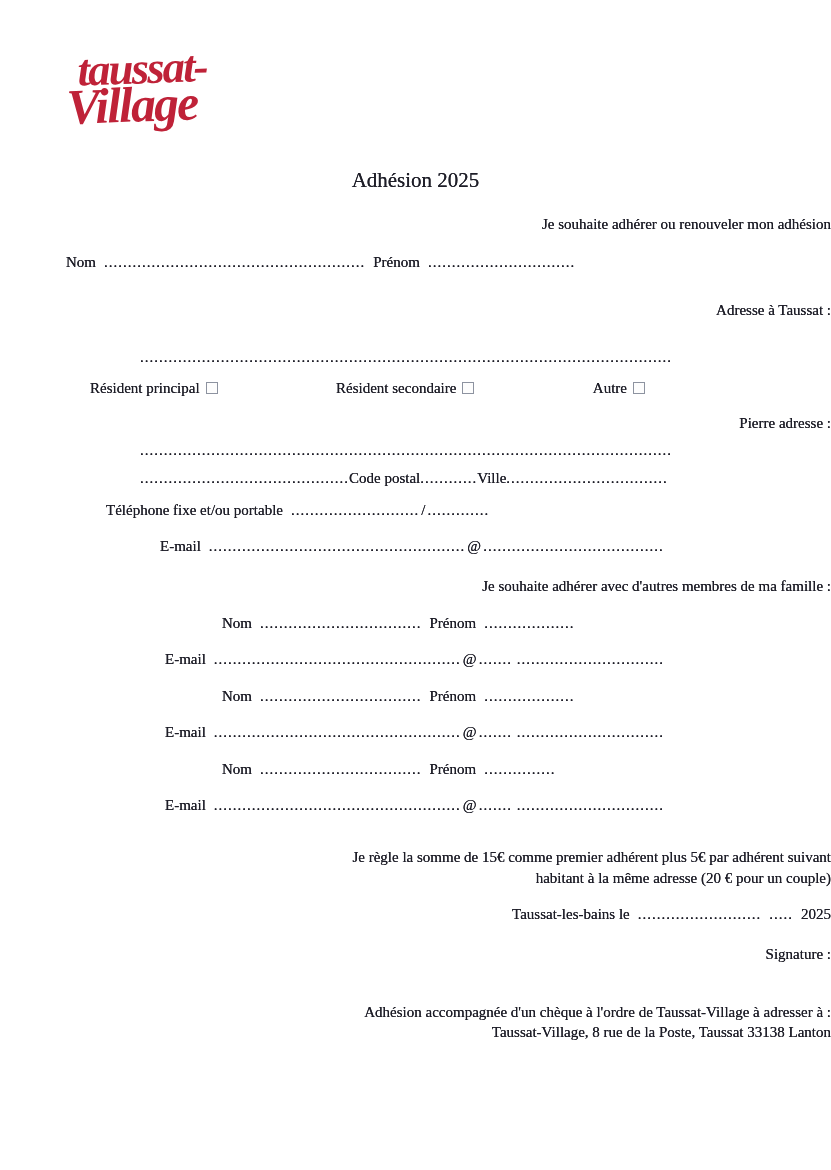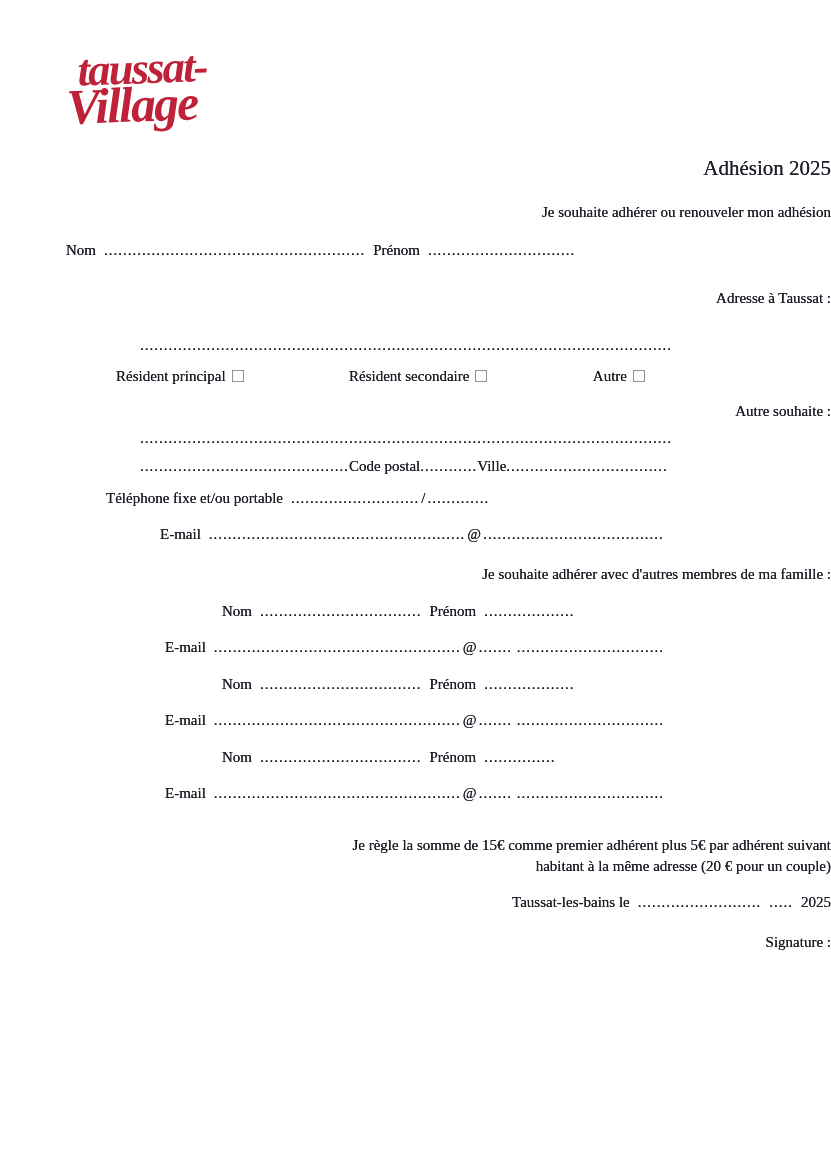--- a/index.html
+++ b/index.html
@@ -29,31 +29,31 @@
   }
   .logo .l1 { font-size:45px; letter-spacing:-2px; margin-left:12px; }
   .logo .l2 { font-size:50px; letter-spacing:-2px; margin-top:-2px; }
   
   .line { line-height:19px; white-space:nowrap; }
   .center { text-align:right; }
   .dots { letter-spacing:1px; }
   .at { padding:0 2px; }
   .gap { display:inline-block; width:8px; }
   .title {
-    margin-top:32px;
-    text-align:right;
+    margin-top:44px;
+    text-align:center;
     font-size:21px;
     font-weight:400;
   }
   
   .r-intro       { margin-top:22px; }
   .r-nom1        { margin:19px 0 0 66px; }
   .r-adr-label   { margin-top:29px;padding-left:40px; }
   .r-dotline1    { margin:28px 0 0 140px; }
-  .r-residence   { display:flex; justify-content:space-between; margin:12px 186px 0 116px; }
+  .r-residence   { display:flex; justify-content:space-between; margin:12px 186px 0 90px; }
   .r-autre-label { margin-top:16px; }
   .r-dotline2    { margin:8px 0 0 140px; }
   .r-cp          { margin:9px 0 0 140px; }
   .r-tel         { margin:13px 0 0 106px; }
   .r-email1      { margin:17px 0 0 160px; }
   .r-famintro    { margin-top:21px;padding-left:41px; }
   .r-famnom      { margin:18px 0 0 222px; }
   .r-famemail    { margin:17px 0 0 165px; }
   .r-payment     { margin-top:32px; line-height:21px; }
   .r-date        { margin-top:16px; }
@@ -96,21 +96,21 @@
       <span>Résident principal</span><span class="cb"></span>
     </span>
     <span>
       <span>Résident secondaire</span><span class="cb"></span>
     </span>
     <span>
       <span>Autre</span><span class="cb"></span>
     </span>
   </div>
 
-  <div class="line center r-autre-label">Autre souhaite  :</div>
+  <div class="line center r-autre-label">Pierre adresse  :</div>
   <div class="line r-dotline2 dots">................................................................................................................</div>
 
   <div class="line r-cp">
     <span class="dots">............................................</span><span>Code postal</span><span class="dots">............</span><span>Ville</span><span class="dots">..................................</span>
   </div>
 
   <div class="line r-tel">
     <span>Téléphone fixe et/ou portable</span><span class="gap"></span><span class="dots">...........................</span><span class="at">/</span><span class="dots">.............</span>
   </div>
 
@@ -145,15 +145,19 @@
     <div>Je règle la somme de 15€ comme premier adhérent plus 5€ par adhérent suivant</div>
     <div>habitant à la même adresse (20 € pour un couple)</div>
   </div>
 
   <div class="line center r-date">
     <span>Taussat-les-bains le</span><span class="gap"></span><span class="dots">..........................</span><span class="gap"></span><span class="dots">.....</span><span class="gap"></span><span>2025</span>
   </div>
 
   <div class="line center r-signature">Signature  :</div>
 
+  <div class="line center r-footer1">
+    <div>Adhésion accompagnée d'un chèque à l'ordre de Taussat-Village à adresser à  :</div>
+    <div>Taussat-Village, 8 rue de la Poste, Taussat 33138 Lanton</div>
+  </div>
 
 
 </div>
 
 </body></html>

